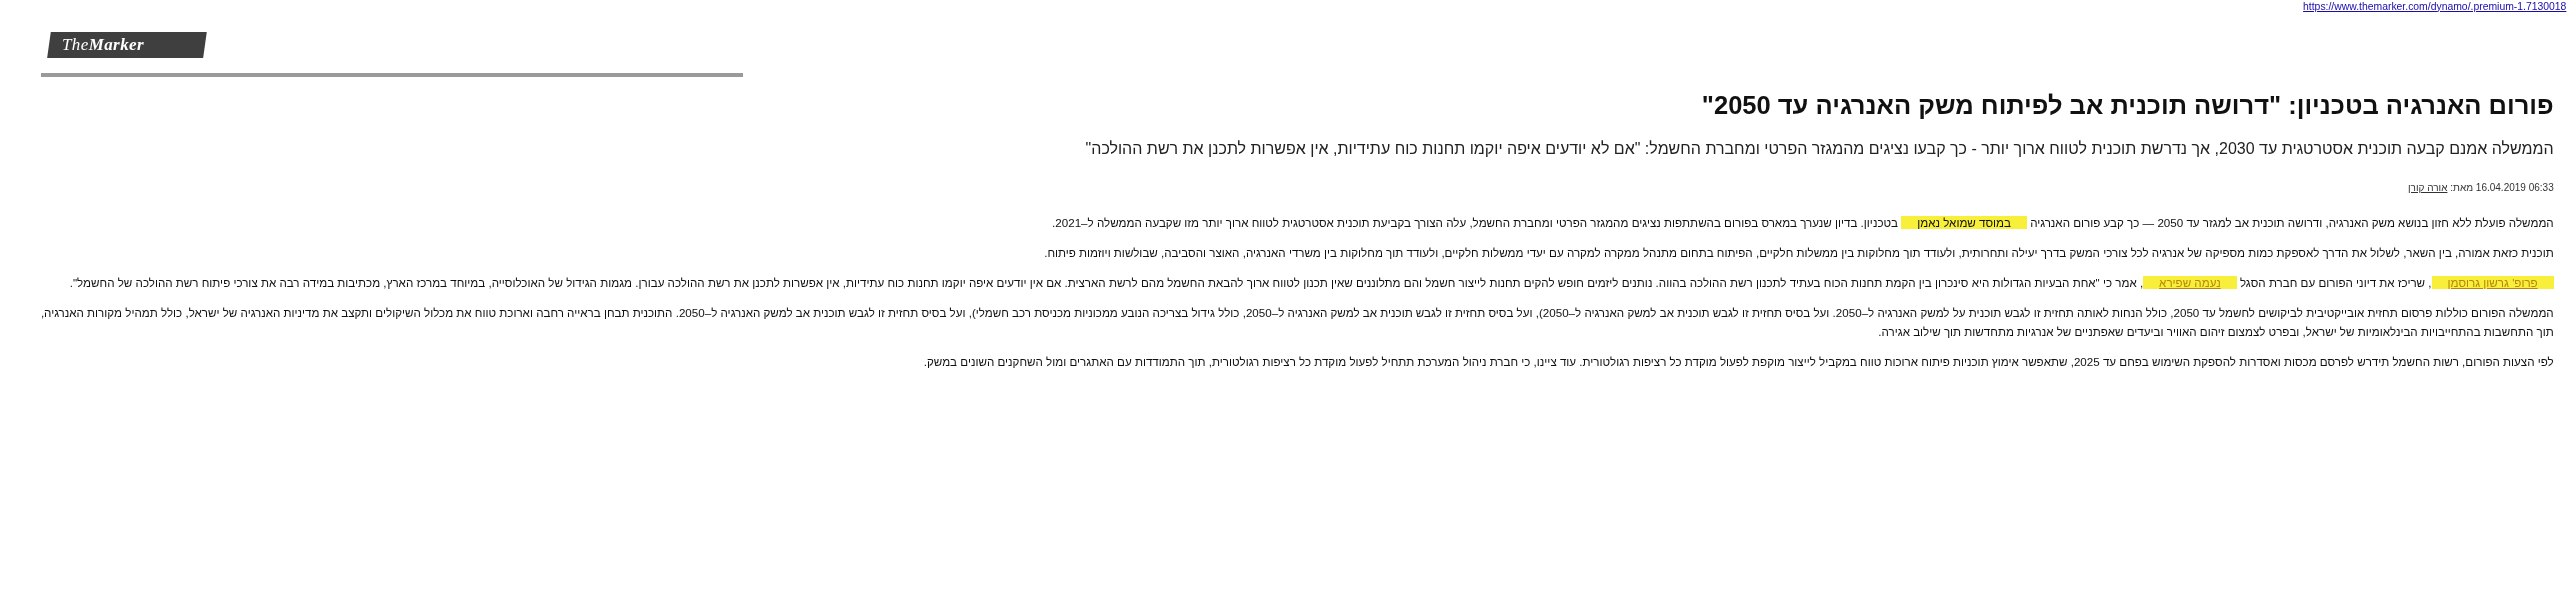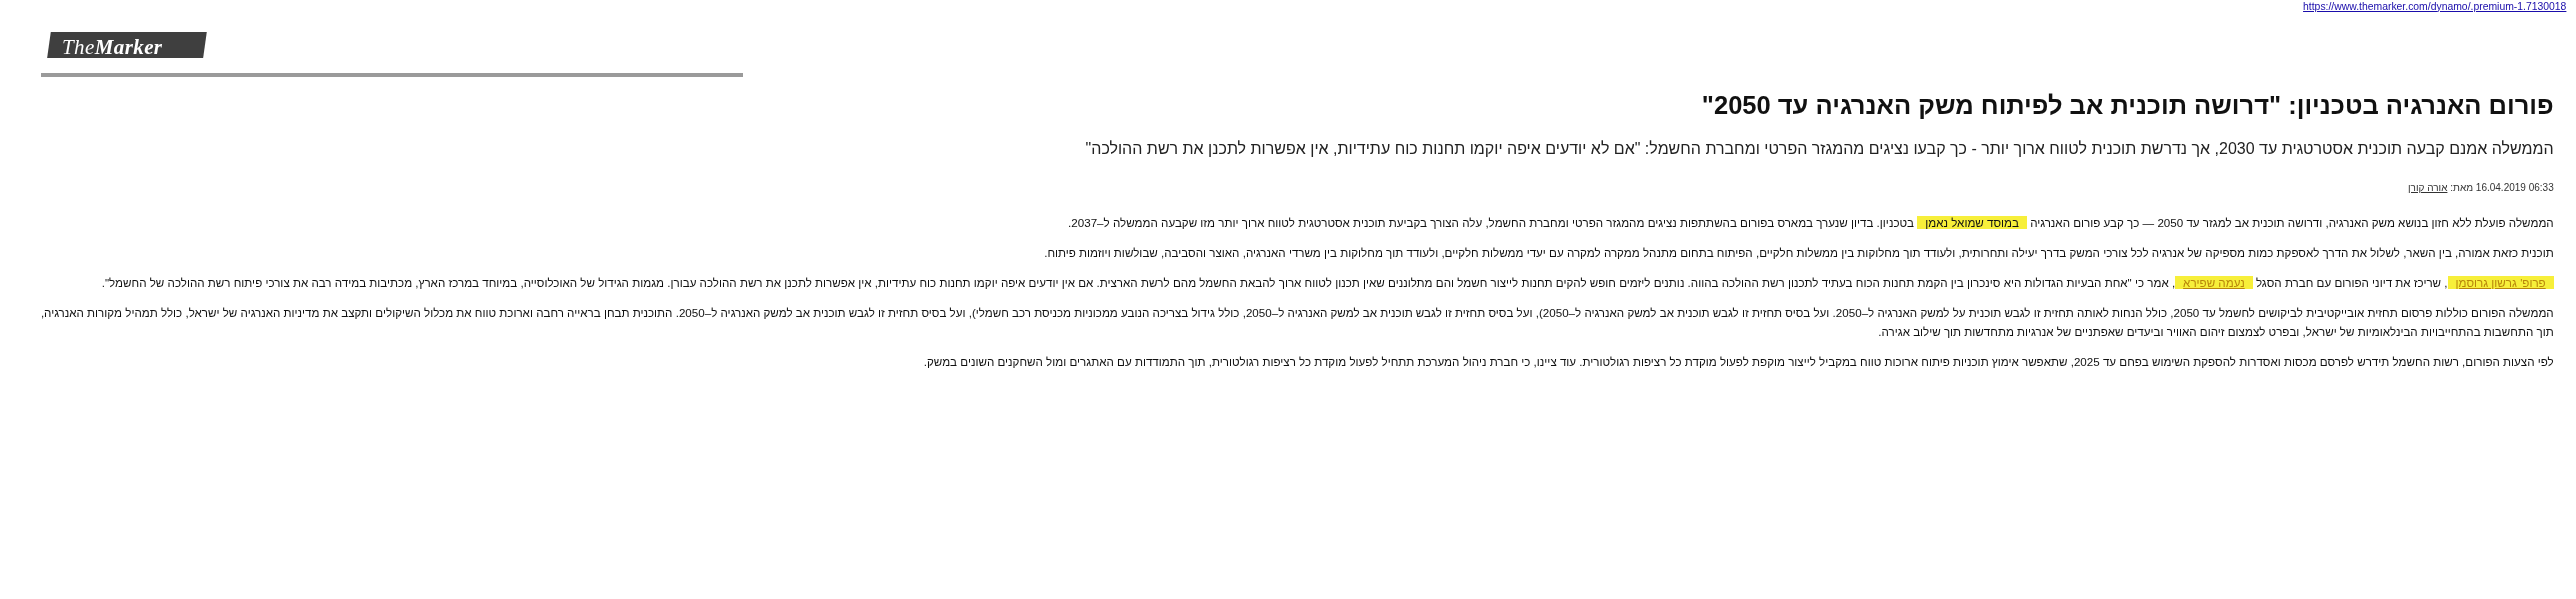--- a/index.html
+++ b/index.html
@@ -52,21 +52,21 @@
     width: 156px;
     height: 25.5px;
     background: #3f3f3f;
     transform: skewX(-8deg);
   }
   .logo-text {
     position: absolute;
     top: 3.2px;
     left: 21px;
     font-family: "Liberation Serif", serif;
-    font-size: 21px;
+    font-size: 17px;
     font-style: italic;
     color: #ffffff;
     letter-spacing: 0.4px;
     white-space: nowrap;
     direction: ltr;
   }
   .logo-text b { font-weight: bold; }
   .masthead-rule {
     position: absolute;
     top: 73px;
@@ -122,21 +122,21 @@
 
   .body-text p {
     font-family: "Liberation Sans", sans-serif;
     font-size: 11.6px;
     line-height: 1.62;
     color: #111111;
     margin: 0 0 11.2px 0;
   }
   .hl {
     background: #f7ef3a;
-    padding: 0 8px;
+    padding: 0 16px;
     margin-top: 44px;
   }
   .lnk {
     color: #b8860b;
     text-align: center;
   }
 </style>
 </head>
 <body>
 
@@ -158,21 +158,21 @@
 
   <div class="standfirst">הממשלה אמנם קבעה תוכנית אסטרטגית עד 2030, אך נדרשת תוכנית לטווח ארוך יותר - כך קבעו נציגים מהמגזר הפרטי ומחברת החשמל: "אם לא יודעים איפה יוקמו תחנות כוח עתידיות, אין אפשרות לתכנן את רשת ההולכה"</div>
 
   <div class="byline">
     <span class="timestamp">16.04.2019 06:33</span>
     <span>מאת:</span>
     <a class="author" href="#">אורה קורן</a>
   </div>
 
   <div class="body-text" id="body-text">
-      <p><span>הממשלה פועלת ללא חזון בנושא משק האנרגיה, ודרושה תוכנית אב למגזר עד 2050 — כך קבע פורום האנרגיה </span><span class="hl">במוסד שמואל נאמן</span><span> בטכניון. בדיון שנערך במארס בפורום בהשתתפות נציגים מהמגזר הפרטי ומחברת החשמל, עלה הצורך בקביעת תוכנית אסטרטגית לטווח ארוך יותר מזו שקבעה הממשלה ל–2037.</span></p>
+      <p><span>הממשלה פועלת ללא חזון בנושא משק האנרגיה, ודרושה תוכנית אב למגזר עד 2050 — כך קבע פורום האנרגיה </span><span class="hl">במוסד שמואל נאמן</span><span> בטכניון. בדיון שנערך במארס בפורום בהשתתפות נציגים מהמגזר הפרטי ומחברת החשמל, עלה הצורך בקביעת תוכנית אסטרטגית לטווח ארוך יותר מזו שקבעה הממשלה ל–2021.</span></p>
       <p><span>תוכנית כזאת אמורה, בין השאר, לשלול את הדרך לאספקת כמות מספיקה של אנרגיה לכל צורכי המשק בדרך יעילה ותחרותית, ולעודד תוך מחלוקות בין ממשלות חלקיים, הפיתוח בתחום מתנהל ממקרה למקרה עם יעדי ממשלות חלקיים, ולעודד תוך מחלוקות בין משרדי האנרגיה, האוצר והסביבה, שבולשות ויוזמות פיתוח.</span></p>
       <p><a href="#" class="hl lnk">פרופ' גרשון גרוסמן</a><span>, שריכז את דיוני הפורום עם חברת הסגל </span><a href="#" class="hl lnk">נעמה שפירא</a><span>, אמר כי "אחת הבעיות הגדולות היא סינכרון בין הקמת תחנות הכוח בעתיד לתכנון רשת ההולכה בהווה. נותנים ליזמים חופש להקים תחנות לייצור חשמל והם מתלוננים שאין תכנון לטווח ארוך להבאת החשמל מהם לרשת הארצית. אם אין יודעים איפה יוקמו תחנות כוח עתידיות, אין אפשרות לתכנן את רשת ההולכה עבורן. מגמות הגידול של האוכלוסייה, במיוחד במרכז הארץ, מכתיבות במידה רבה את צורכי פיתוח רשת ההולכה של החשמל".</span></p>
       <p><span>הממשלה הפורום כוללות פרסום תחזית אובייקטיבית לביקושים לחשמל עד 2050, כולל הנחות לאותה תחזית זו לגבש תוכנית על למשק האנרגיה ל–2050. ועל בסיס תחזית זו לגבש תוכנית אב למשק האנרגיה ל–2050), ועל בסיס תחזית זו לגבש תוכנית אב למשק האנרגיה ל–2050, כולל גידול בצריכה הנובע ממכוניות מכניסת רכב חשמלי), ועל בסיס תחזית זו לגבש תוכנית אב למשק האנרגיה ל–2050. התוכנית תבחן בראייה רחבה וארוכת טווח את מכלול השיקולים ותקצב את מדיניות האנרגיה של ישראל, כולל תמהיל מקורות האנרגיה, תוך התחשבות בהתחייבויות הבינלאומיות של ישראל, ובפרט לצמצום זיהום האוויר וביעדים שאפתניים של אנרגיות מתחדשות תוך שילוב אגירה.</span></p>
       <p><span>לפי הצעות הפורום, רשות החשמל תידרש לפרסם מכסות ואסדרות להספקת השימוש בפחם עד 2025, שתאפשר אימוץ תוכניות פיתוח ארוכות טווח במקביל לייצור מוקפת לפעול מוקדת כל רציפות רגולטורית. עוד ציינו, כי חברת ניהול המערכת תתחיל לפעול מוקדת כל רציפות רגולטורית, תוך התמודדות עם האתגרים ומול השחקנים השונים במשק.</span></p>
     </div>
 
 </div>
 
 
 </body></html>

